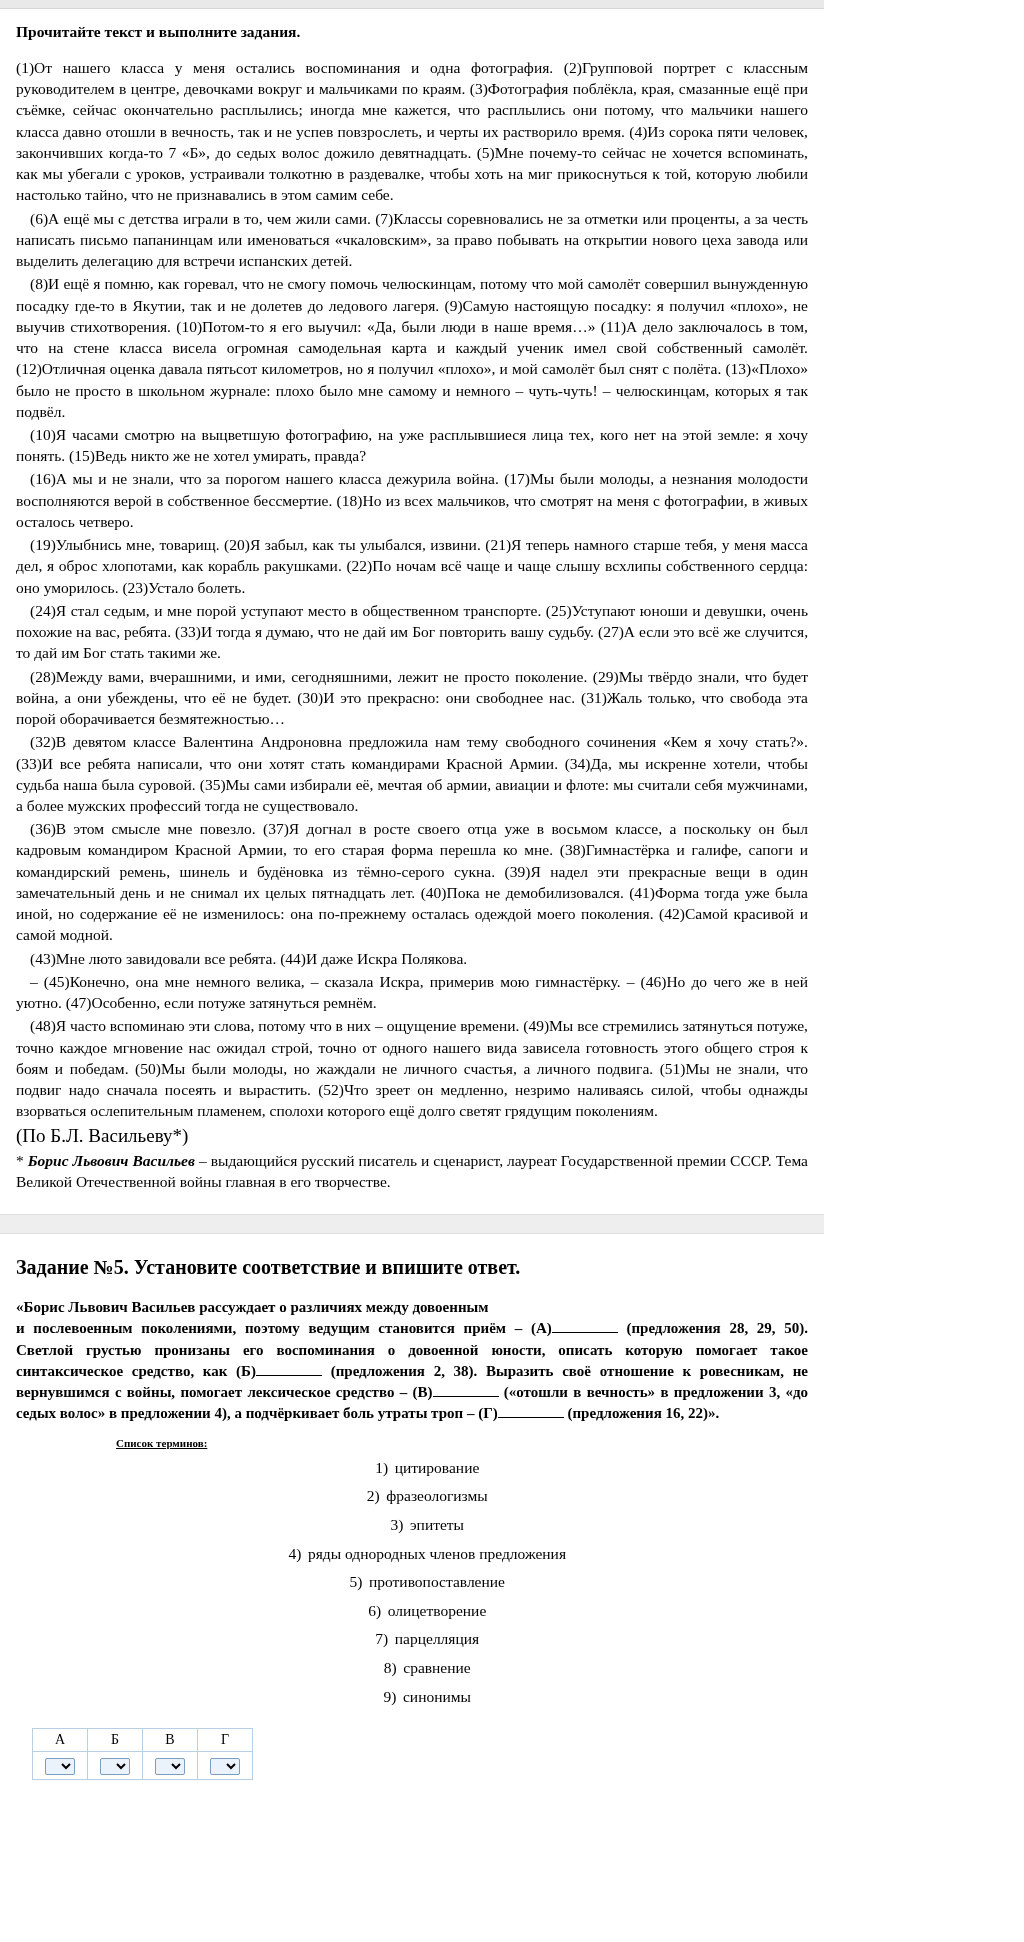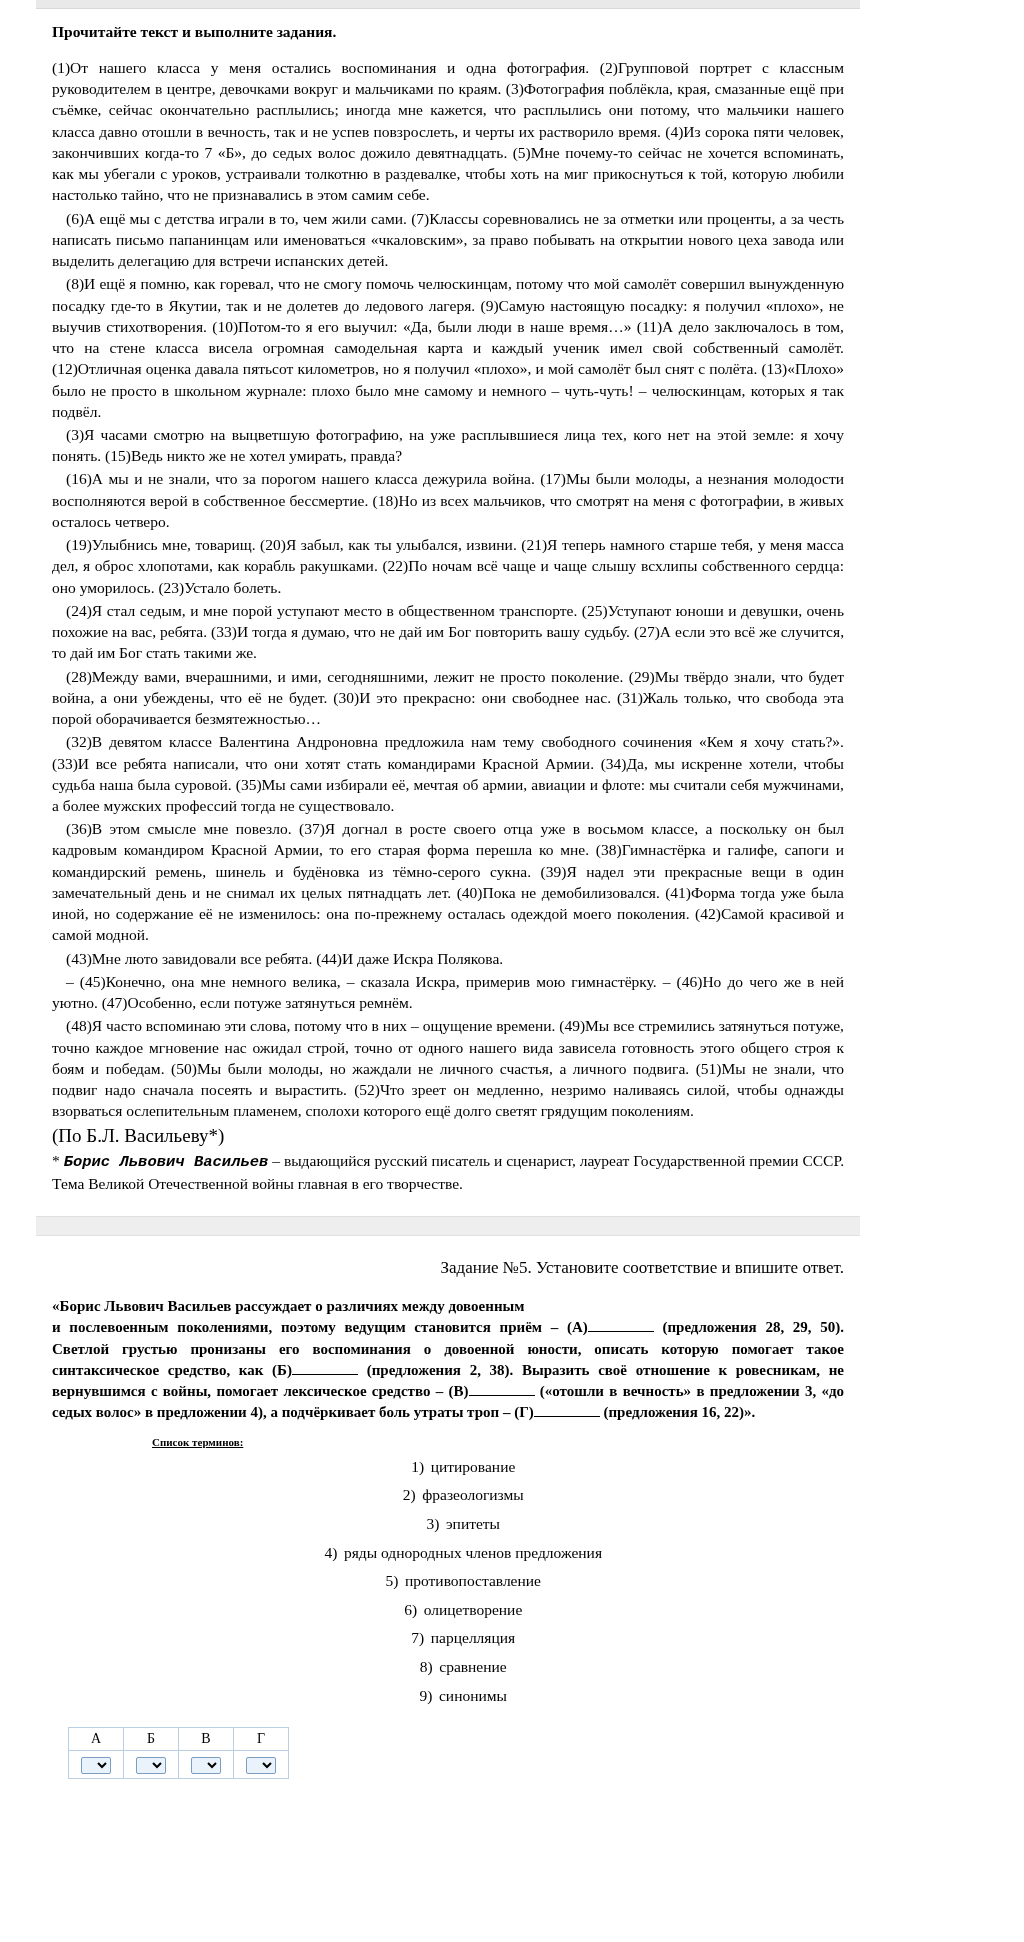--- a/index.html
+++ b/index.html
@@ -8,21 +8,20 @@
     background: #ffffff;
   }
   body {
     width: 1024px;
     font-family: "Liberation Serif", serif;
     color: #000000;
   }
   .page {
     width: 824px;
     position: relative;
-    margin-left: 36px;
   }
   .topbar {
     height: 8px;
     background: #e9e9e9;
     border-bottom: 1px solid #d8d8d8;
   }
   .content {
     padding: 0 16px 0 16px;
   }
   .task-heading {
@@ -46,34 +45,32 @@
     margin: 0;
   }
   .footnote {
     font-size: 15.5px;
     line-height: 1.37;
     text-align: justify;
     margin: 0;
   }
   .footnote b {
     font-style: italic;
-    font-family: Liberation Mono, monospace;
   }
   .divider-band {
     height: 18px;
     background: #eeeeee;
     border-top: 1px solid #e0e0e0;
     border-bottom: 1px solid #e0e0e0;
     margin: 22px 0 0 0;
   }
   .task5-heading {
-    font-weight: normal;
-    font-size: 17px;
+    font-weight: bold;
+    font-size: 20px;
     margin: 22px 0 18px 0;
-    text-align: right;
   }
   .quote-block {
     font-weight: bold;
     font-size: 15px;
     line-height: 1.42;
     margin: 0 0 10px 0;
     text-align: justify;
   }
   .blank {
     display: inline-block;
@@ -144,21 +141,21 @@
 
   <div class="topbar"></div>
 
   <div class="content">
 
     <div class="task-heading">Прочитайте текст и выполните задания.</div>
 
     <p class="para">(1)От нашего класса у меня остались воспоминания и одна фотография. (2)Групповой портрет с классным руководителем в центре, девочками вокруг и мальчиками по краям. (3)Фотография поблёкла, края, смазанные ещё при съёмке, сейчас окончательно расплылись; иногда мне кажется, что расплылись они потому, что мальчики нашего класса давно отошли в вечность, так и не успев повзрослеть, и черты их растворило время. (4)Из сорока пяти человек, закончивших когда-то 7 «Б», до седых волос дожило девятнадцать. (5)Мне почему-то сейчас не хочется вспоминать, как мы убегали с уроков, устраивали толкотню в раздевалке, чтобы хоть на миг прикоснуться к той, которую любили настолько тайно, что не признавались в этом самим себе.</p>
     <p class="para indent">(6)А ещё мы с детства играли в то, чем жили сами. (7)Классы соревновались не за отметки или проценты, а за честь написать письмо папанинцам или именоваться «чкаловским», за право побывать на открытии нового цеха завода или выделить делегацию для встречи испанских детей.</p>
     <p class="para indent">(8)И ещё я помню, как горевал, что не смогу помочь челюскинцам, потому что мой самолёт совершил вынужденную посадку где-то в Якутии, так и не долетев до ледового лагеря. (9)Самую настоящую посадку: я получил «плохо», не выучив стихотворения. (10)Потом-то я его выучил: «Да, были люди в наше время…» (11)А дело заключалось в том, что на стене класса висела огромная самодельная карта и каждый ученик имел свой собственный самолёт. (12)Отличная оценка давала пятьсот километров, но я получил «плохо», и мой самолёт был снят с полёта. (13)«Плохо» было не просто в школьном журнале: плохо было мне самому и немного – чуть-чуть! – челюскинцам, которых я так подвёл.</p>
-    <p class="para indent">(3)Я часами смотрю на выцветшую фотографию, на уже расплывшиеся лица тех, кого нет на этой земле: я хочу понять. (15)Ведь никто же не хотел умирать, правда?</p>
+    <p class="para indent">(10)Я часами смотрю на выцветшую фотографию, на уже расплывшиеся лица тех, кого нет на этой земле: я хочу понять. (15)Ведь никто же не хотел умирать, правда?</p>
     <p class="para indent">(16)А мы и не знали, что за порогом нашего класса дежурила война. (17)Мы были молоды, а незнания молодости восполняются верой в собственное бессмертие. (18)Но из всех мальчиков, что смотрят на меня с фотографии, в живых осталось четверо.</p>
     <p class="para indent">(19)Улыбнись мне, товарищ. (20)Я забыл, как ты улыбался, извини. (21)Я теперь намного старше тебя, у меня масса дел, я оброс хлопотами, как корабль ракушками. (22)По ночам всё чаще и чаще слышу всхлипы собственного сердца: оно уморилось. (23)Устало болеть.</p>
     <p class="para indent">(24)Я стал седым, и мне порой уступают место в общественном транспорте. (25)Уступают юноши и девушки, очень похожие на вас, ребята. (33)И тогда я думаю, что не дай им Бог повторить вашу судьбу. (27)А если это всё же случится, то дай им Бог стать такими же.</p>
     <p class="para indent">(28)Между вами, вчерашними, и ими, сегодняшними, лежит не просто поколение. (29)Мы твёрдо знали, что будет война, а они убеждены, что её не будет. (30)И это прекрасно: они свободнее нас. (31)Жаль только, что свобода эта порой оборачивается безмятежностью…</p>
     <p class="para indent">(32)В девятом классе Валентина Андроновна предложила нам тему свободного сочинения «Кем я хочу стать?». (33)И все ребята написали, что они хотят стать командирами Красной Армии. (34)Да, мы искренне хотели, чтобы судьба наша была суровой. (35)Мы сами избирали её, мечтая об армии, авиации и флоте: мы считали себя мужчинами, а более мужских профессий тогда не существовало.</p>
     <p class="para indent">(36)В этом смысле мне повезло. (37)Я догнал в росте своего отца уже в восьмом классе, а поскольку он был кадровым командиром Красной Армии, то его старая форма перешла ко мне. (38)Гимнастёрка и галифе, сапоги и командирский ремень, шинель и будёновка из тёмно-серого сукна. (39)Я надел эти прекрасные вещи в один замечательный день и не снимал их целых пятнадцать лет. (40)Пока не демобилизовался. (41)Форма тогда уже была иной, но содержание её не изменилось: она по-прежнему осталась одеждой моего поколения. (42)Самой красивой и самой модной.</p>
     <p class="para indent">(43)Мне люто завидовали все ребята. (44)И даже Искра Полякова.</p>
     <p class="para indent">– (45)Конечно, она мне немного велика, – сказала Искра, примерив мою гимнастёрку. – (46)Но до чего же в ней уютно. (47)Особенно, если потуже затянуться ремнём.</p>
     <p class="para indent">(48)Я часто вспоминаю эти слова, потому что в них – ощущение времени. (49)Мы все стремились затянуться потуже, точно каждое мгновение нас ожидал строй, точно от одного нашего вида зависела готовность этого общего строя к боям и победам. (50)Мы были молоды, но жаждали не личного счастья, а личного подвига. (51)Мы не знали, что подвиг надо сначала посеять и вырастить. (52)Что зреет он медленно, незримо наливаясь силой, чтобы однажды взорваться ослепительным пламенем, сполохи которого ещё долго светят грядущим поколениям.</p>
 

